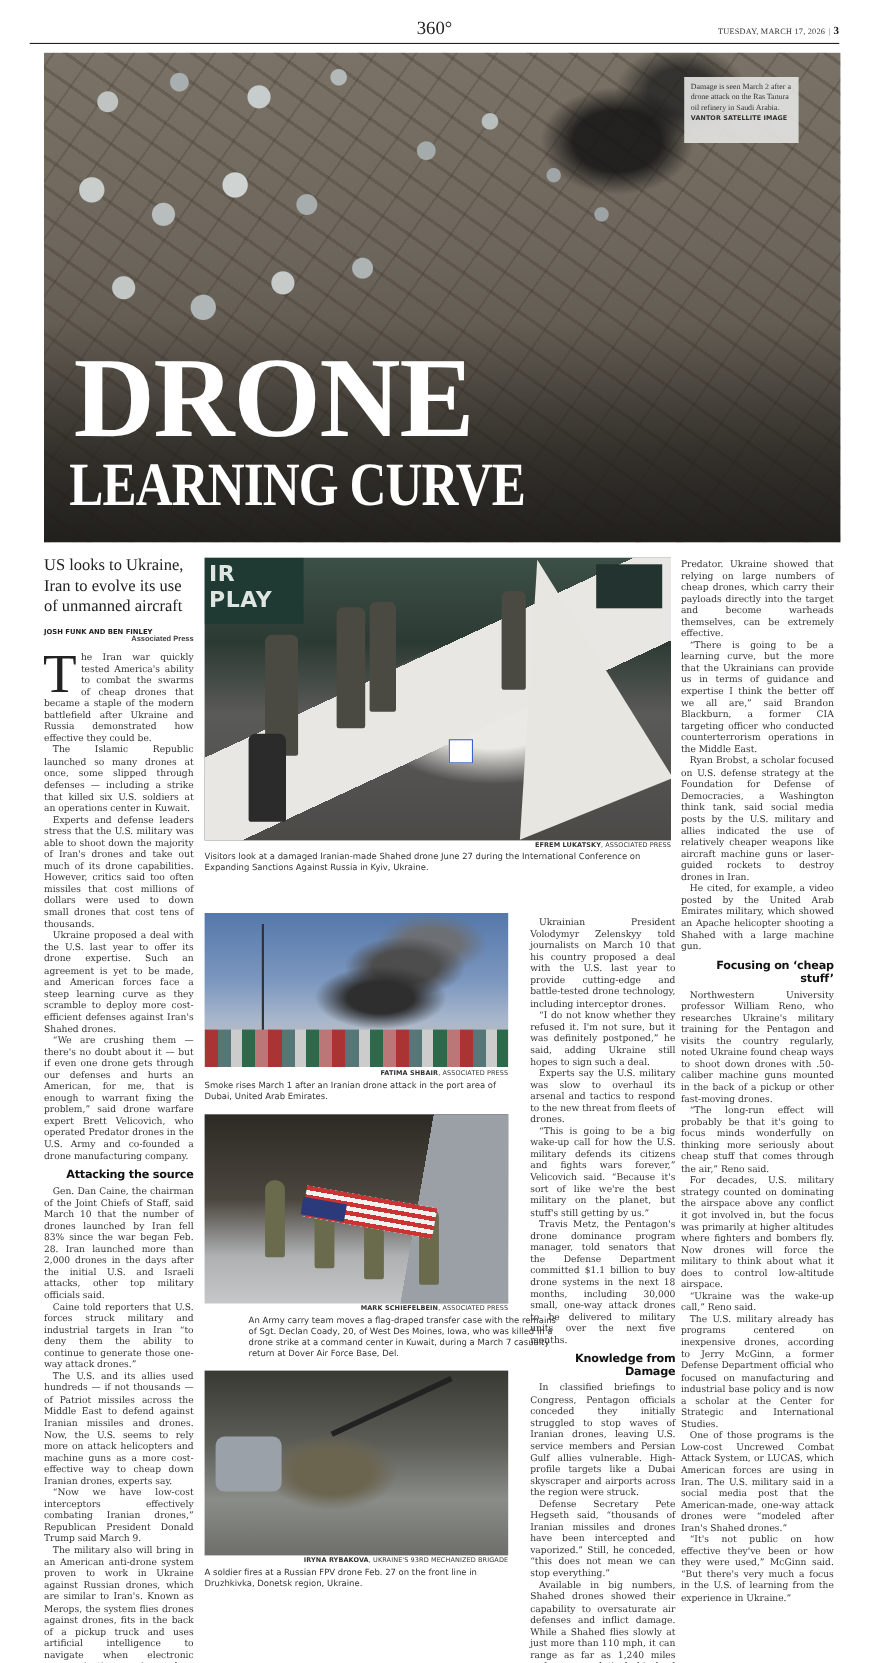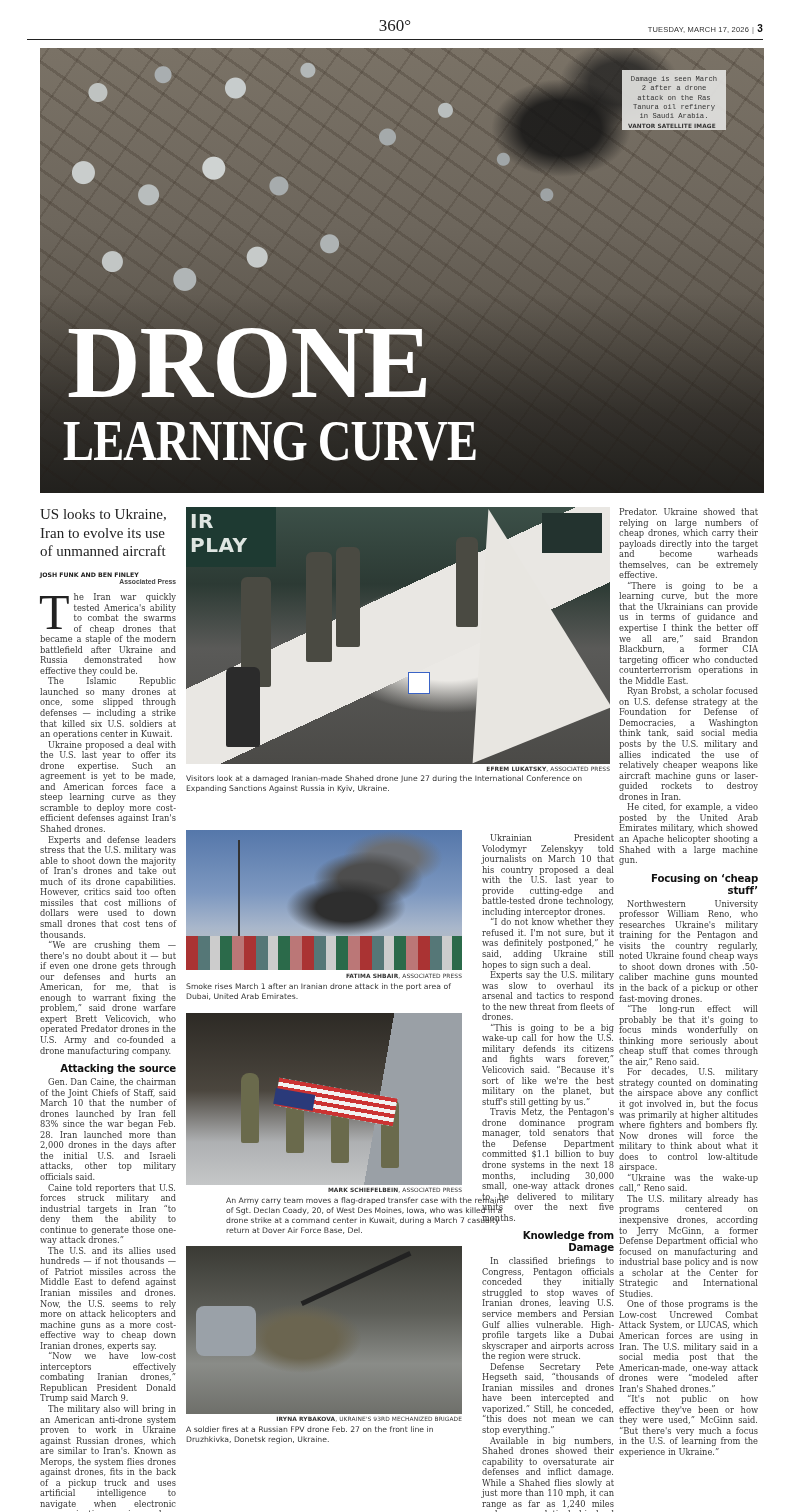--- a/index.html
+++ b/index.html
@@ -2,21 +2,21 @@
 <html><head>
 <meta charset="utf-8">
 <style>
   * { box-sizing: border-box; margin: 0; padding: 0; }
   html, body { width: 792px; height: 1512px; background: #ffffff; overflow: hidden; }
   body { position: relative; font-family: "DejaVu Serif", serif; color: #222; }
 
   
   .masthead { position: absolute; left: 27px; top: 12px; width: 736px; height: 28px; border-bottom: 1.5px solid #222; }
   .section-name { position: absolute; left: 0; right: 0; top: 4px; text-align: center; font-family: "Liberation Serif", serif; font-size: 17px; color: #222; }
-  .dateline { position: absolute; right: 0; top: 11px; font-family: Liberation Sans, sans-serif; font-size: 7.5px; letter-spacing: 0.2px; color: #333; }
+  .dateline { position: absolute; right: 0; top: 11px; font-family: Liberation Serif, serif; font-size: 7.5px; letter-spacing: 0.2px; color: #333; }
   .dateline .sep { margin: 0 3px; color: #666; }
   .dateline .pageno { font-weight: bold; font-size: 10px; color: #111; }
 
   
   .hero { position: absolute; left: 40px; top: 48px; width: 724px; height: 445px; overflow: hidden;
     background:
       radial-gradient(circle at 8% 10%, #bfc3c1 0 9px, transparent 10px),
       radial-gradient(circle at 17% 6%, #a9aeb0 0 8px, transparent 9px),
       radial-gradient(circle at 27% 9%, #c7cccc 0 10px, transparent 11px),
       radial-gradient(circle at 37% 5%, #b3b8b8 0 7px, transparent 8px),
@@ -33,21 +33,21 @@
       radial-gradient(circle at 64% 25%, #a0a6a8 0 6px, transparent 7px),
       radial-gradient(circle at 70% 33%, #9ea3a5 0 6px, transparent 7px),
       radial-gradient(ellipse at 72% 18%, rgba(20,20,20,0.85) 0 40px, transparent 70px),
       radial-gradient(ellipse at 80% 8%, rgba(30,30,30,0.75) 0 30px, transparent 60px),
       repeating-linear-gradient(35deg, rgba(60,50,40,0.28) 0 3px, transparent 3px 22px),
       repeating-linear-gradient(-55deg, rgba(60,50,40,0.22) 0 2px, transparent 2px 30px),
       linear-gradient(180deg, #7a7266 0%, #6d665c 40%, #5a544b 70%, #3d3a35 100%);
   }
   .hero-shade { position: absolute; left: 0; bottom: 0; width: 100%; height: 200px; background: linear-gradient(180deg, rgba(0,0,0,0) 0%, rgba(0,0,0,0.35) 60%, rgba(0,0,0,0.45) 100%); }
   .hero-caption-box { position: absolute; left: 582px; top: 22px; width: 104px; height: 60px; background: rgba(226,226,224,0.92); padding: 5px 6px; }
-  .hero-caption { font-family: Liberation Mono, monospace; font-size: 7.2px; line-height: 9.3px; color: #333; text-align: center; }
+  .hero-caption { font-family: Liberation Serif, serif; font-size: 7.2px; line-height: 9.3px; color: #333; }
   .hero-credit { margin-top: 2px; font-family: "DejaVu Sans", sans-serif; font-size: 5.8px; font-weight: bold; color: #333; letter-spacing: 0.1px; }
   .headline-1 { position: absolute; left: 27px; top: 262px; font-family: "Liberation Serif", serif; font-weight: bold; font-size: 104px; line-height: 1; color: #fff; transform: scaleX(0.98); transform-origin: left; letter-spacing: -1px; }
   .headline-2 { position: absolute; left: 23px; top: 365px; font-family: "Liberation Serif", serif; font-weight: bold; font-size: 56px; line-height: 1; color: #fff; transform: scaleX(0.83); transform-origin: left; letter-spacing: -1px; }
 
   
   .col { position: absolute; font-family: "DejaVu Serif", serif; font-size: 8.3px; line-height: 10.55px; color: #333; text-align: justify; hyphens: auto; }
   .col p { text-indent: 8px; }
   .col p.first { text-indent: 0; }
   .col-1 { left: 40px; top: 505px; width: 136px; }
   .col-3 { left: 482px; top: 833px; width: 132px; }
@@ -120,22 +120,22 @@
   <h1 class="headline-1">DRONE</h1>
   <h2 class="headline-2">LEARNING CURVE</h2>
 </section>
 
 <article class="col col-1">
   <div class="deck">US looks to Ukraine, Iran to evolve its use of unmanned aircraft</div>
   <div class="byline">JOSH FUNK AND BEN FINLEY</div>
   <div class="affiliation">Associated Press</div>
   <p class="first"><span class="dropcap">T</span><span>he Iran war quickly tested America's ability to combat the swarms of cheap drones that became a staple of the modern battlefield after Ukraine and Russia demonstrated how effective they could be.</span></p>
   <p>The Islamic Republic launched so many drones at once, some slipped through defenses — including a strike that killed six U.S. soldiers at an operations center in Kuwait.</p>
+  <p>Experts and defense leaders stress that the U.S. military was able to shoot down the majority of Iran's drones and take out much of its drone capabilities. However, critics said too often missiles that cost millions of dollars were used to down small drones that cost tens of thousands.</p>
   <p>Ukraine proposed a deal with the U.S. last year to offer its drone expertise. Such an agreement is yet to be made, and American forces face a steep learning curve as they scramble to deploy more cost-efficient defenses against Iran's Shahed drones.</p>
-  <p>Experts and defense leaders stress that the U.S. military was able to shoot down the majority of Iran's drones and take out much of its drone capabilities. However, critics said too often missiles that cost millions of dollars were used to down small drones that cost tens of thousands.</p>
   <p>“We are crushing them — there's no doubt about it — but if even one drone gets through our defenses and hurts an American, for me, that is enough to warrant fixing the problem,” said drone warfare expert Brett Velicovich, who operated Predator drones in the U.S. Army and co-founded a drone manufacturing company.</p>
   <div class="subhead">Attacking the source</div>
   <p>Gen. Dan Caine, the chairman of the Joint Chiefs of Staff, said March 10 that the number of drones launched by Iran fell 83% since the war began Feb. 28. Iran launched more than 2,000 drones in the days after the initial U.S. and Israeli attacks, other top military officials said.</p>
   <p>Caine told reporters that U.S. forces struck military and industrial targets in Iran “to deny them the ability to continue to generate those one-way attack drones.”</p>
   <p>The U.S. and its allies used hundreds — if not thousands — of Patriot missiles across the Middle East to defend against Iranian missiles and drones. Now, the U.S. seems to rely more on attack helicopters and machine guns as a more cost-effective way to cheap down Iranian drones, experts say.</p>
   <p>“Now we have low-cost interceptors effectively combating Iranian drones,” Republican President Donald Trump said March 9.</p>
   <p>The military also will bring in an American anti-drone system proven to work in Ukraine against Russian drones, which are similar to Iran's. Known as Merops, the system flies drones against drones, fits in the back of a pickup truck and uses artificial intelligence to navigate when electronic communications are jammed.</p>
 </article>
 
 <figure class="photo photo-1">

